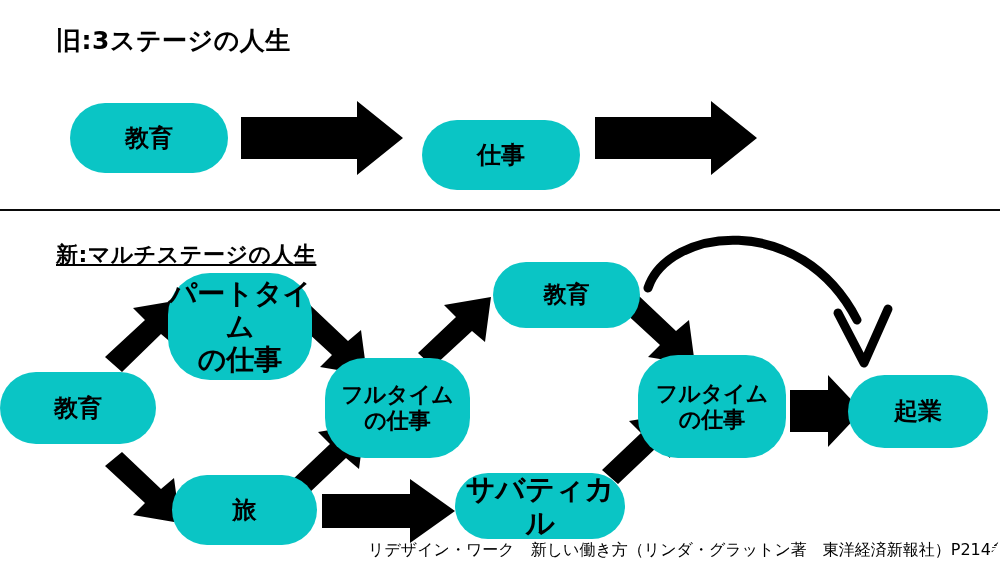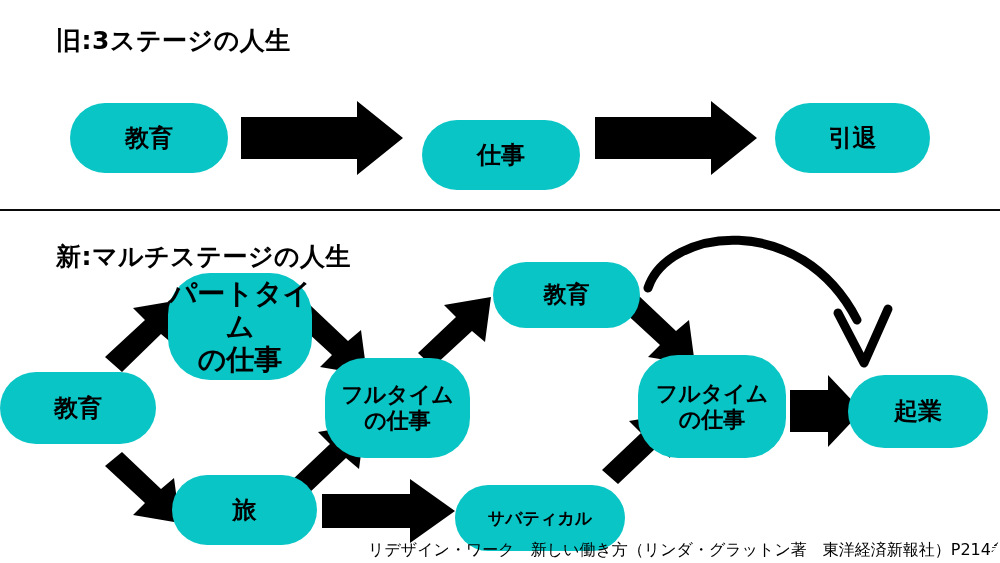--- a/index.html
+++ b/index.html
@@ -27,22 +27,23 @@
     letter-spacing: 0.5px;
   }
   #title-old {
     left: 56px;
     top: 24px;
     font-size: 25px;
   }
   #title-new {
     left: 56px;
     top: 240px;
-    font-size: 25px;
+    font-size: 22px;
     z-index: 6;
+    text-decoration: underline;
   }
   .divider {
     position: absolute;
     left: 0;
     top: 209px;
     width: 1000px;
     height: 2px;
     background: #0a0a0a;
   }
   .node {
@@ -93,23 +94,20 @@
   <div class="section-title" id="title-old">旧:3ステージの人生</div>
 
   <div class="node" style="left:70px; top:103px; width:158px; height:70px; font-size:24px;">
     <span class="node-label">教育</span>
   </div>
 
   <div class="node" style="left:422px; top:103px; width:158px; height:70px; font-size:24px;margin-top:17px;">
     <span class="node-label">仕事</span>
   </div>
 
-  <div class="node" style="left:775px; top:103px; width:155px; height:70px; font-size:24px;">
-    <span class="node-label">引退</span>
-  </div>
 
   <svg class="arrow-layer" viewBox="0 0 1000 563" width="1000" height="563">
 
     <polygon fill="#000000" points="241,117 357,117 357,101 403,138 357,175 357,159 241,159"></polygon>
 
     <polygon fill="#000000" points="595,117 711,117 711,101 757,138 711,175 711,159 595,159"></polygon>
   </svg>
 
   <div class="divider"></div>
 
@@ -151,21 +149,21 @@
 
   <div class="node" style="left:325px; top:358px; width:145px; height:100px; font-size:22px; border-radius:40px;">
     <span class="node-label">フルタイム
 の仕事</span>
   </div>
 
   <div class="node" style="left:493px; top:262px; width:147px; height:66px; font-size:23px;">
     <span class="node-label">教育</span>
   </div>
 
-  <div class="node" style="left:455px; top:473px; width:170px; height:66px; font-size:17px;margin-top:12px;">
+  <div class="node" style="left:455px; top:473px; width:170px; height:66px; font-size:29px;">
     <span class="node-label">サバティカル</span>
   </div>
 
   <div class="node" style="left:638px; top:355px; width:148px; height:103px; font-size:22px; border-radius:40px;">
     <span class="node-label">フルタイム
 の仕事</span>
   </div>
 
   <div class="node" style="left:848px; top:375px; width:140px; height:73px; font-size:24px;">
     <span class="node-label">起業</span>

